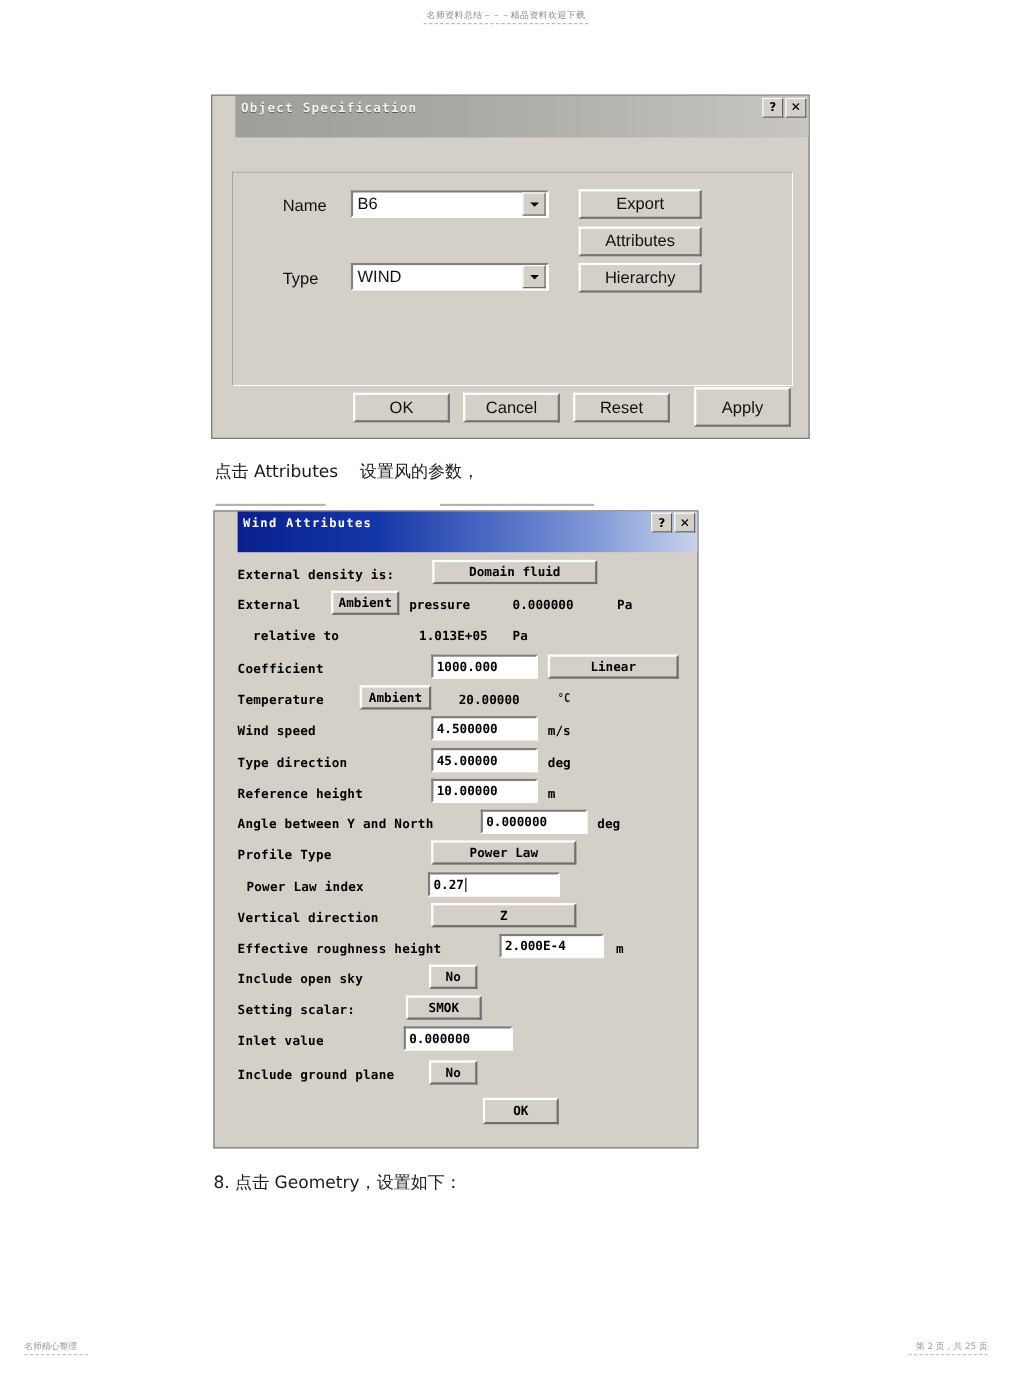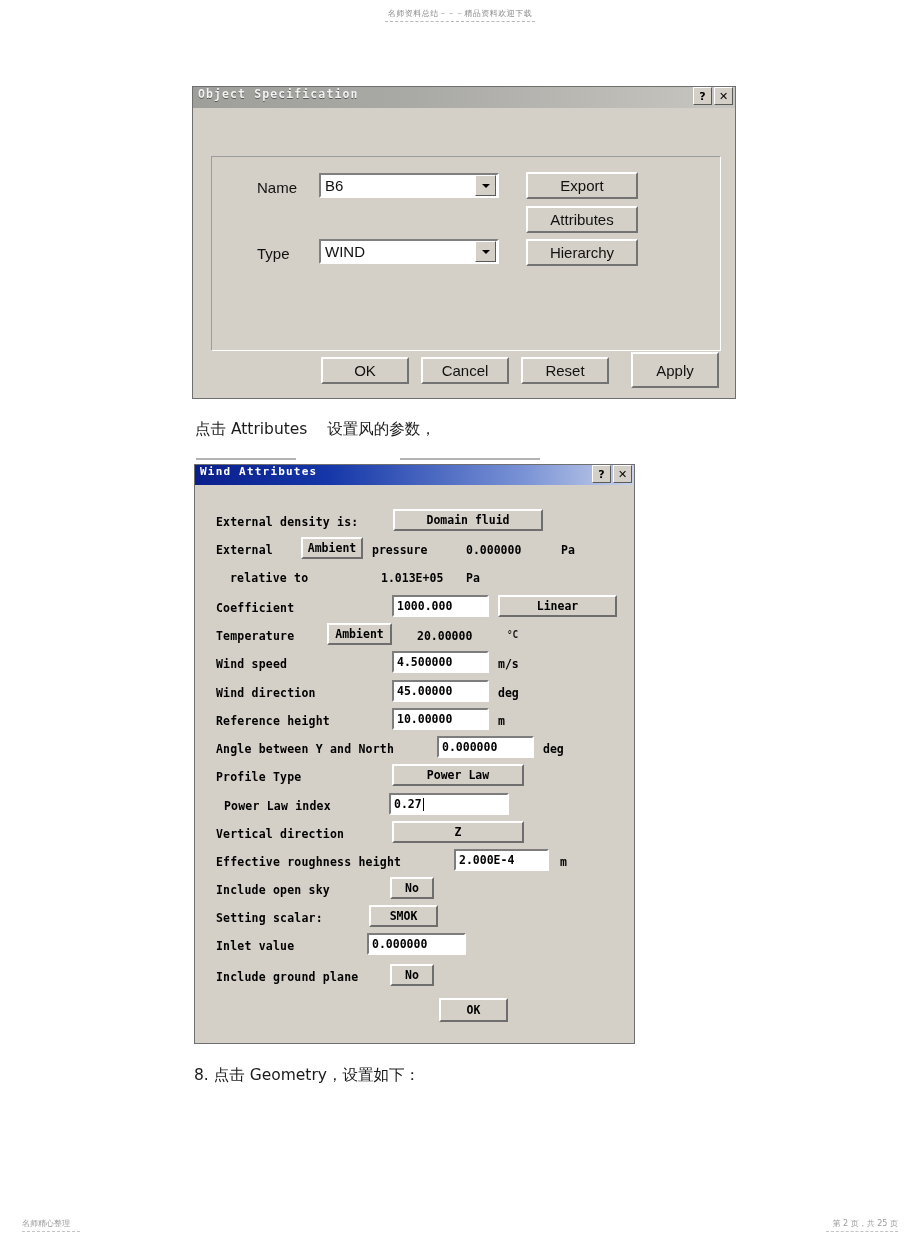--- a/index.html
+++ b/index.html
@@ -41,22 +41,23 @@
   .doc-footer-right .ft-rule { margin-top: 2px; margin-left:auto; width: 72px; border-top: 1px dashed #c4c4c4; }
 
   
   .win {
     position: absolute;
     background: #d4d0c8;
     box-sizing: border-box;
   }
   .titlebar {
     height: 21px;
-    display: flex; 
-    padding: 0 2px 0 5px;
+    display: flex; align-items: center;
+    padding: 0 2px 17px 5px;
+    margin-left: 21px;
   }
   .titlebar .title {
     font-family: "DejaVu Sans Mono", monospace;
     font-size: 11.5px; font-weight: bold;
     letter-spacing: 1.1px;
     flex: 1; white-space: nowrap; overflow: hidden;
   }
   .tb-btns { display: flex; gap: 2px; }
   .tb-btn {
     width: 17px; height: 16px;
@@ -313,21 +314,21 @@
     <div class="wbtn" style="left:132px; top:138px; width:65px; height:22px;">Ambient</div>
     <div class="wtext" style="left:222px; top:144px;">20.00000</div>
     <div class="deg-glyph" style="left:311px; top:143px;">°C</div>
 
     <div class="wlabel" style="left:21px; top:172px;">Wind speed</div>
     <div class="wfield" style="left:197px; top:166px; width:97px; height:22px;">
       <span>4.500000</span>
     </div>
     <div class="wtext" style="left:303px; top:172px;">m/s</div>
 
-    <div class="wlabel" style="left:21px; top:201px;">Wind direction</div>
+    <div class="wlabel" style="left:21px; top:201px;">Type direction</div>
     <div class="wfield" style="left:197px; top:195px; width:97px; height:22px;">
       <span>45.00000</span>
     </div>
     <div class="wtext" style="left:303px; top:201px;">deg</div>
 
     <div class="wlabel" style="left:21px; top:229px;">Reference height</div>
     <div class="wfield" style="left:197px; top:223px; width:97px; height:22px;">
       <span>10.00000</span>
     </div>
     <div class="wtext" style="left:303px; top:229px;">m</div>

